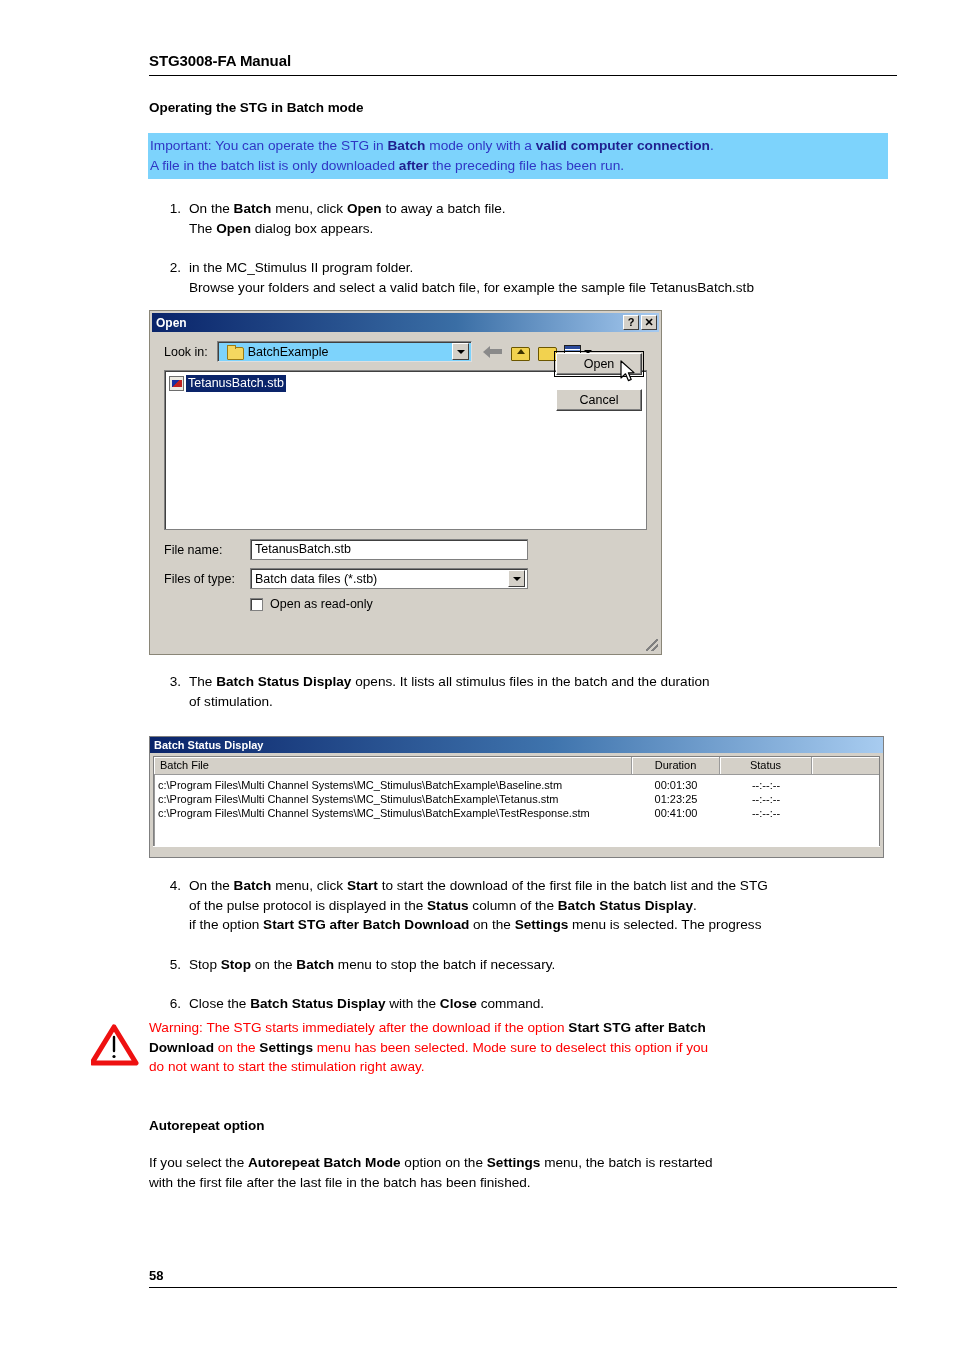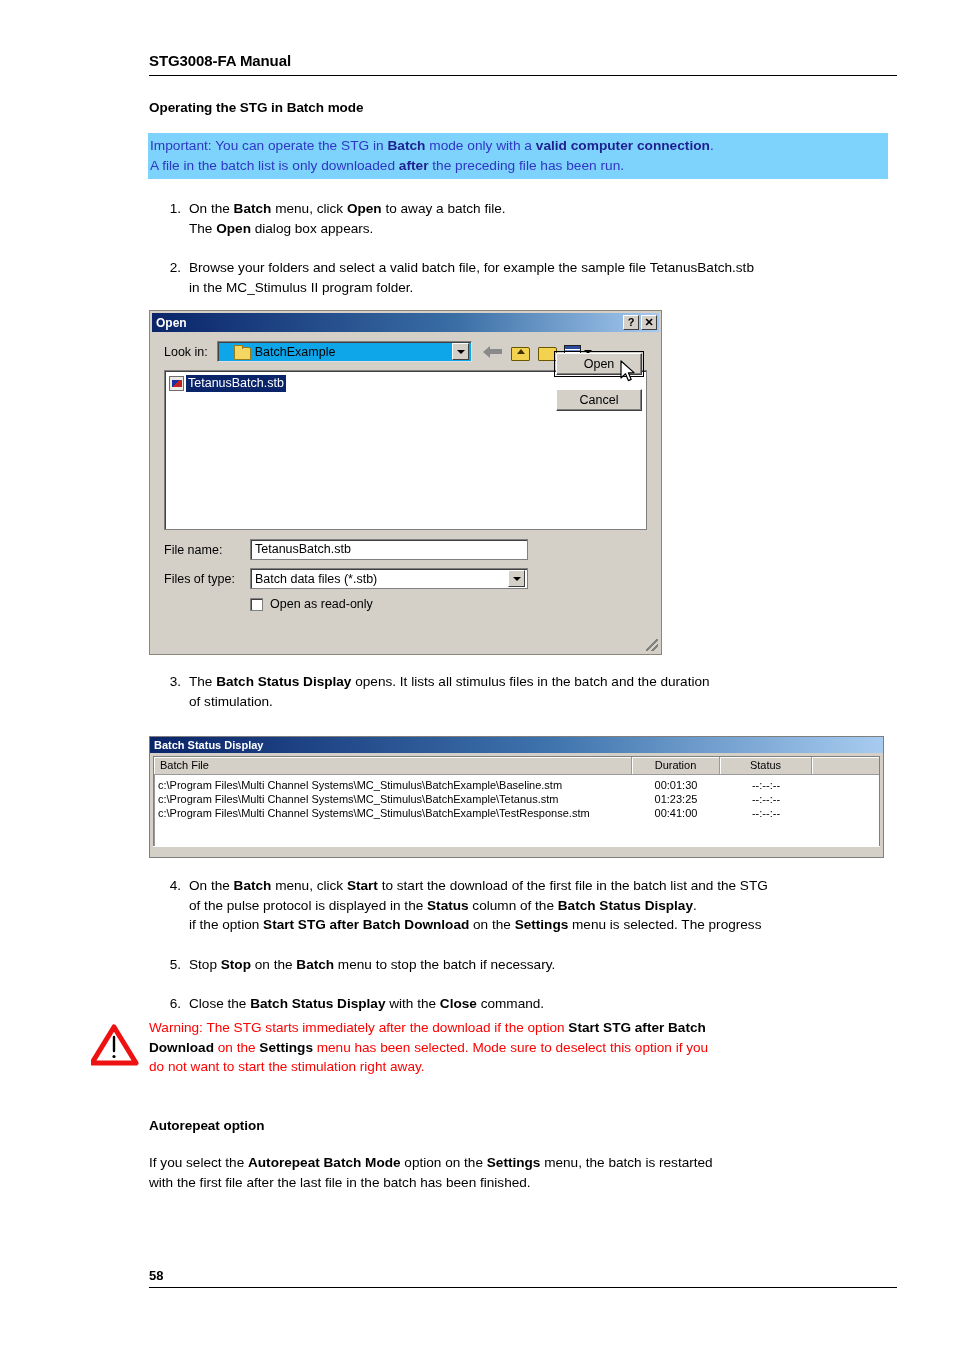--- a/index.html
+++ b/index.html
@@ -141,30 +141,30 @@
     align-items: center;
     margin: 9px 0 0 14px;
   }
   .od-label {
     font-size: 12.5px;
     color: #000;
   }
   .od-combo {
     width: 255px;
     height: 21px;
-    background: #0ea5e9;
+    background: #7dd3fc;
     border: 1px solid #808080;
     border-right-color: #dfdfdf;
     border-bottom-color: #dfdfdf;
     box-shadow: inset 1px 1px 0 #404040;
     margin-left: 9px;
     display: flex;
     align-items: center;
     box-sizing: border-box;
-    padding-left: 16px;
+    padding-left: 9px;
   }
   .folder-ico {
     width: 16px; height: 13px;
     position: relative;
     flex: none;
     margin-right: 5px;
   }
   .folder-ico::before {
     content: "";
     position: absolute; left:0; top:2px;
@@ -543,22 +543,22 @@
     </div>
 
     <ol class="steps">
       <li>
         <span class="num">1.</span>
         <div><span>On the </span><b>Batch</b><span> menu, click </span><b>Open</b><span> to away a batch file.</span></div>
         <div><span>The </span><b>Open</b><span> dialog box appears.</span></div>
       </li>
       <li>
         <span class="num">2.</span>
+        <div>in the MC_Stimulus II program folder.</div>
         <div>Browse your folders and select a valid batch file, for example the sample file TetanusBatch.stb</div>
-        <div>in the MC_Stimulus II program folder.</div>
       </li>
     </ol>
   </div>
 
   <div class="open-dialog">
 
     <div class="od-titlebar">
       <div class="od-title">Open</div>
       <div class="od-btn">?</div>
       <div class="od-btn">✕</div>

